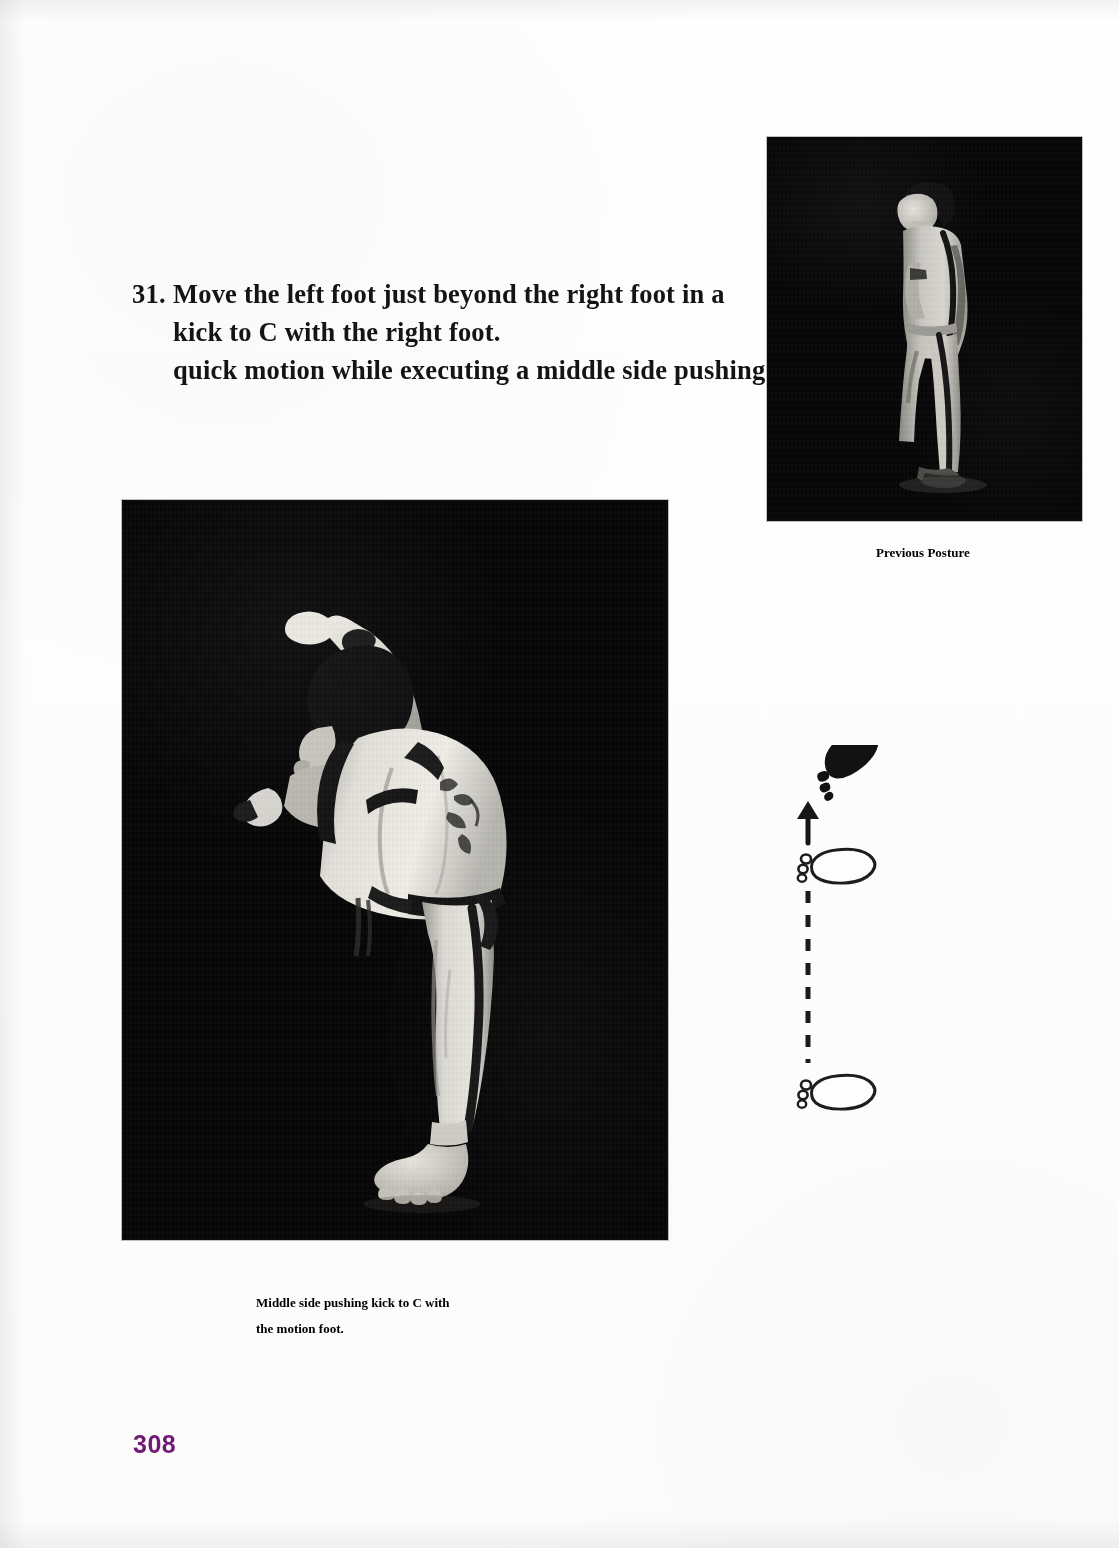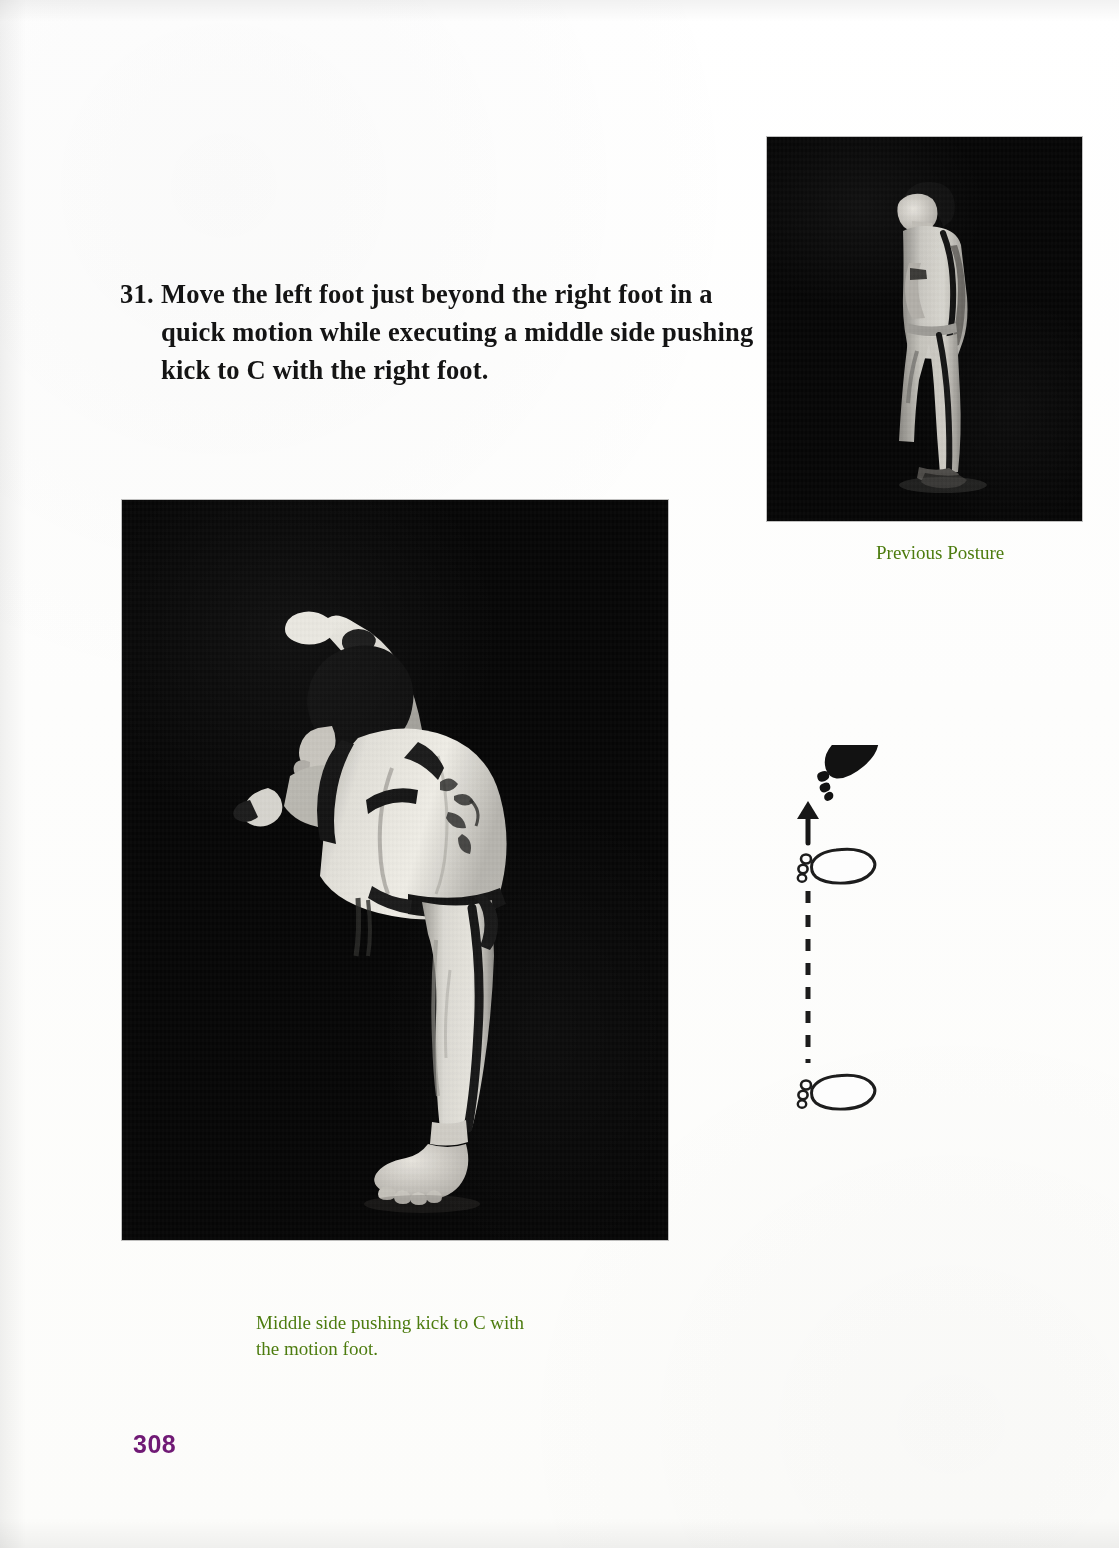--- a/index.html
+++ b/index.html
@@ -45,21 +45,21 @@
   .scan-edge-b {
     position: absolute;
     left: 0; right: 0; bottom: 0; height: 30px;
     background: linear-gradient(0deg, rgba(0,0,0,0.05), rgba(0,0,0,0));
     pointer-events: none;
   }
 
   
   #instruction {
     position: absolute;
-    left: 120px;
+    left: 132px;
     top: 275px;
     width: 640px;
   }
   .instr-line {
     display: block;
     font-weight: bold;
     font-size: 26.5px;
     line-height: 38px;
     letter-spacing: 0.2px;
     white-space: nowrap;
@@ -103,35 +103,34 @@
   #photo-main {
     left: 122px;
     top: 500px;
     width: 546px;
     height: 740px;
   }
 
   
   .caption {
     position: absolute;
-    font-weight: normal;
-    font-size: 19px;
+    font-weight: bold;
+    font-size: 13px;
     line-height: 26px;
-    color: #4d7c0f;
+    color: #000000;
   }
   #caption-previous {
     left: 876px;
     top: 540px;
     white-space: nowrap;
   }
   #caption-main {
     left: 256px;
     top: 1290px;
     width: 360px;
-    margin-top: 20px;
   }
   #caption-main .cap-line {
     display: block;
     white-space: nowrap;
   }
 
   
   #footprint-diagram {
     position: absolute;
     left: 762px;
@@ -217,22 +216,22 @@
     </svg>
     <div class="noise"></div>
   </div>
 
   <div class="caption" id="caption-previous">Previous Posture</div>
 
   <div id="instruction">
     <span class="instr-line first">
       <span class="step-num">31.</span><span>Move  the  left  foot  just  beyond  the  right  foot  in  a</span>
     </span>
+    <span class="instr-line cont">kick to C with the right foot.</span>
     <span class="instr-line cont">quick motion while executing a middle side pushing</span>
-    <span class="instr-line cont">kick to C with the right foot.</span>
   </div>
 
   <div class="photo" id="photo-main">
     <svg width="546" height="740" viewBox="0 0 546 740">
       <defs>
         <linearGradient id="jacketG" x1="0" y1="0" x2="1" y2="0.3">
           <stop offset="0%" stop-color="#a5a39d"></stop>
           <stop offset="25%" stop-color="#e2e0d9"></stop>
           <stop offset="65%" stop-color="#efede6"></stop>
           <stop offset="100%" stop-color="#b6b4ae"></stop>

